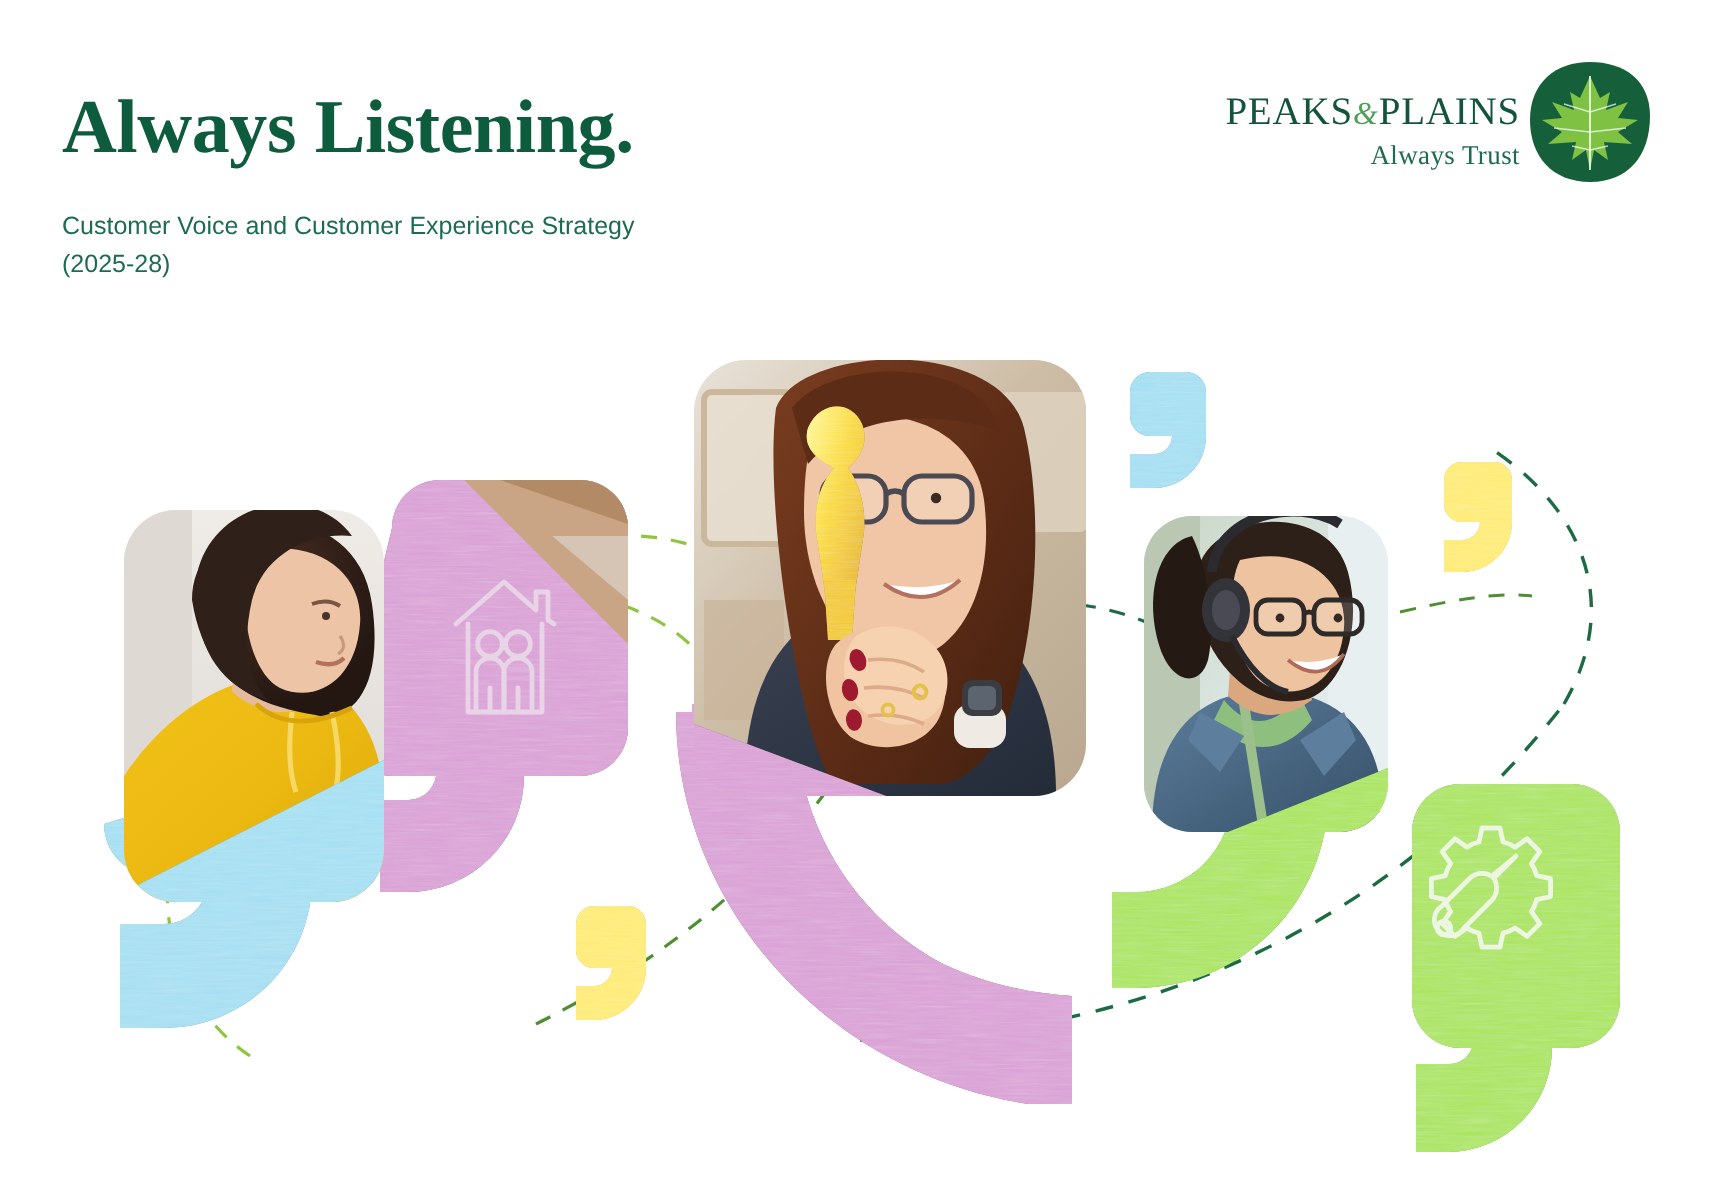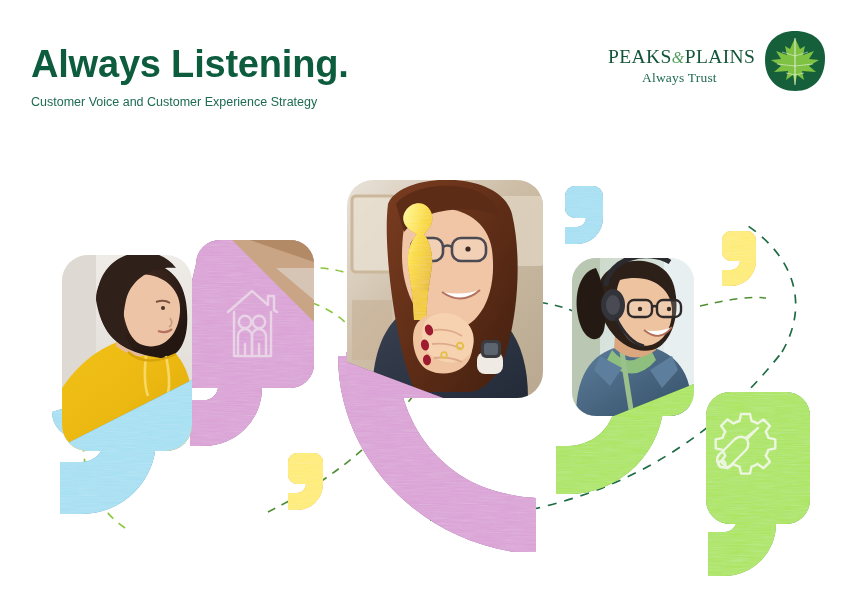--- a/index.html
+++ b/index.html
@@ -15,41 +15,41 @@
     position:absolute;left:0;top:0;width:857px;height:598px;
     background:#ffffff;overflow:hidden;
   }
 
   
   #artwork{position:absolute;left:0;top:0;width:857px;height:598px;}
 
   
   .title-block{position:absolute;left:31px;top:44px;width:420px;}
   .title-line{
-    font-family:Liberation Sans, sans-serif;
+    font-family:Liberation Serif, serif;
     font-weight:bold;
     font-size:38px;
     line-height:41px;
     color:#0c5c3d;
     letter-spacing:-0.2px;
     white-space:nowrap;
   }
   .subtitle{
-    margin-top:8px;
+    margin-top:19px;
     font-family:"Liberation Sans", sans-serif;
     font-size:12.5px;
     line-height:19px;
     color:#1d6b53;
   }
   .subtitle .yr{display:block;}
 
   
   .logo{position:absolute;left:608px;top:30px;width:218px;height:76px;}
   .logo-words{
-    position:absolute;left:0;top:16px;width:152px;text-align:left;
+    position:absolute;left:0;top:16px;width:152px;text-align:right;
   }
   .logo-name{
     font-family:"Liberation Serif", serif;
     font-size:19.5px;
     letter-spacing:0.4px;
     color:#14543a;
     white-space:nowrap;
   }
   .logo-name .amp{color:#4f9e59;font-size:16px;font-style:italic;}
   .logo-sub{
@@ -465,20 +465,21 @@
 
         <path d="M614 416 L694 384 L694 416 Z" fill="#84c341" filter="url(#tex2)"></path>
       </g>
     </g>
   </svg>
 
   <div class="title-block">
     <div class="title-line">Always Listening.</div>
     <div class="subtitle">
       <span>Customer Voice and Customer Experience Strategy</span>
+      <span class="yr">(2025-28)</span>
     </div>
   </div>
 
   <div class="logo">
     <div class="logo-words">
       <div class="logo-name">
         <span>PEAKS</span><span class="amp">&amp;</span><span>PLAINS</span>
       </div>
       <div class="logo-sub">Always Trust</div>
     </div>

